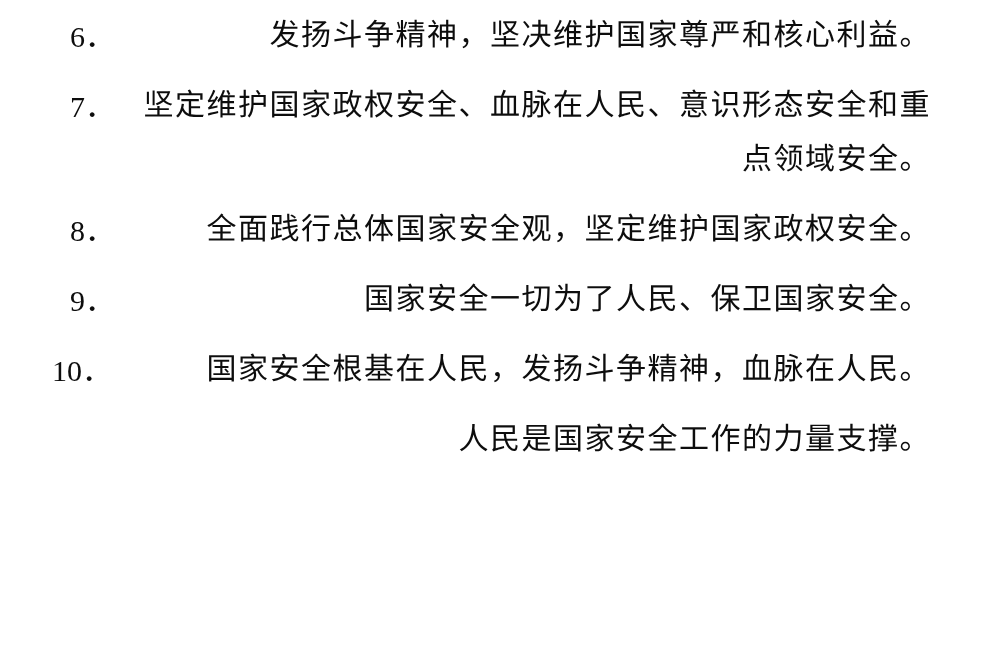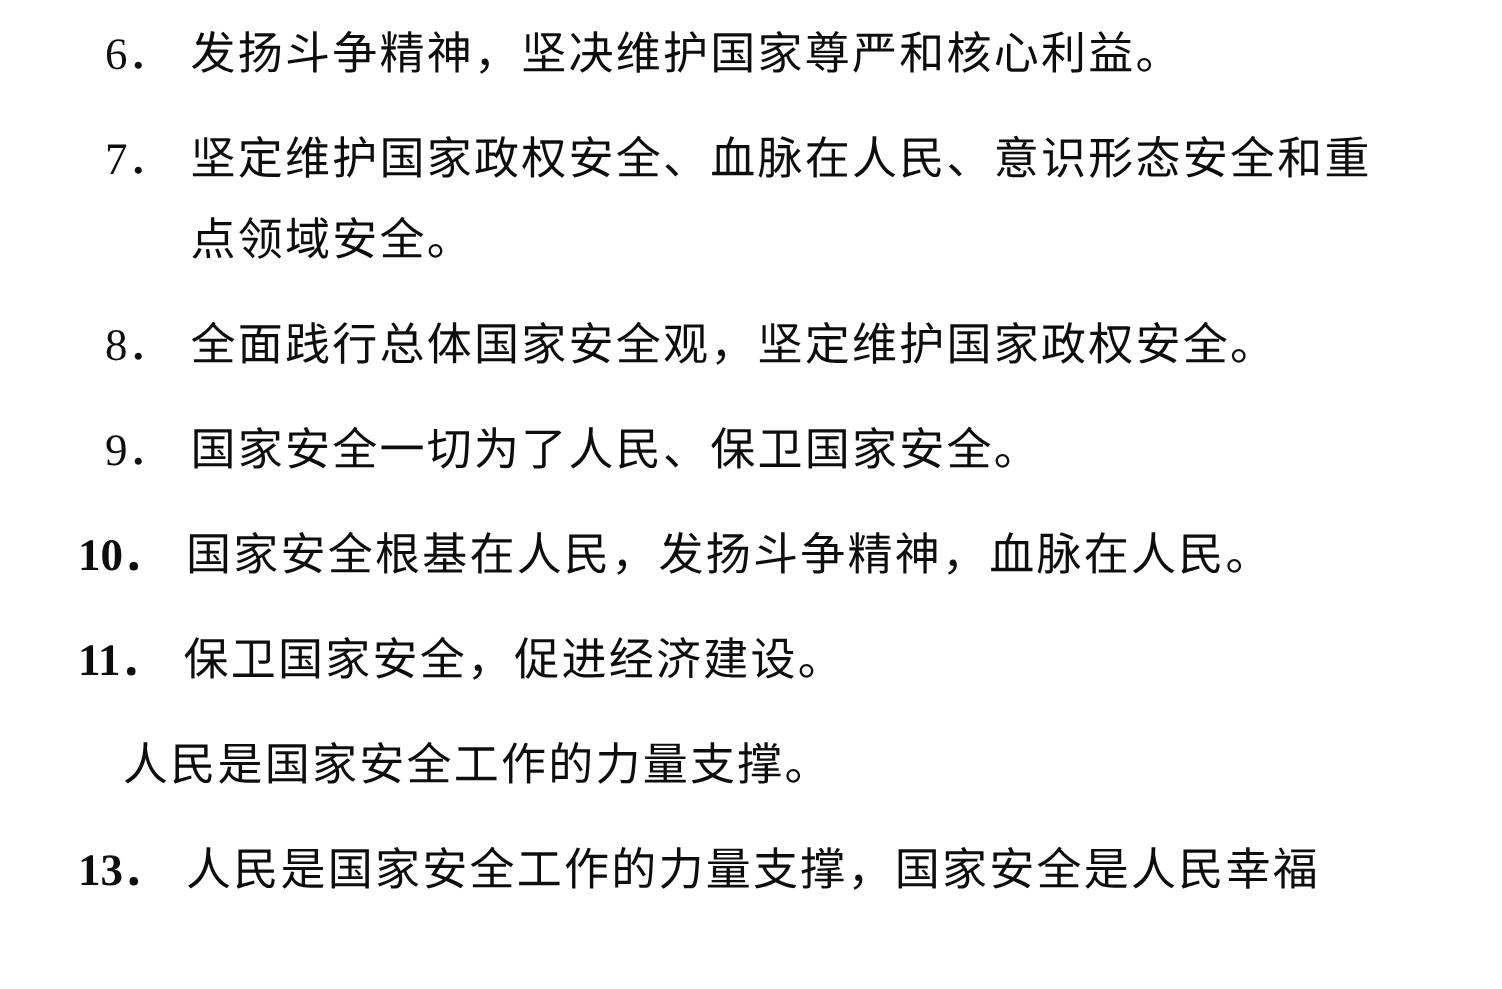--- a/index.html
+++ b/index.html
@@ -35,31 +35,30 @@
   .item-number {
     flex: 0 0 auto;
     font-size: 30px;
     line-height: 54px;
     letter-spacing: 0px;
     white-space: nowrap;
     font-family: "Liberation Serif", "DejaVu Serif", serif;
   }
   .item-number.wide {
     margin-left: -18px;
-    font-weight: bold;
   }
   .item-text {
     flex: 1 1 auto;
     font-size: 30px;
     line-height: 54px;
     letter-spacing: 1.5px;
     padding-left: 12px;
-    font-family: Liberation Serif, serif;
+    font-family: Liberation Mono, monospace;
     font-weight: 500;
-    text-align: left;
+    text-align: right;
     word-break: break-all;
   }
 </style>
 </head>
 <body>
 
 <div class="page">
   <ol class="slogan-list">
 
     <li class="slogan-item">
@@ -80,28 +79,20 @@
     <li class="slogan-item">
       <span class="item-number">9．</span>
       <span class="item-text">国家安全一切为了人民、保卫国家安全。</span>
     </li>
 
     <li class="slogan-item">
       <span class="item-number wide">10．</span>
       <span class="item-text">国家安全根基在人民，发扬斗争精神，血脉在人民。</span>
     </li>
 
-    <li class="slogan-item">
-      <span class="item-number wide">11．</span>
-      <span class="item-text">保卫国家安全，促进经济建设。</span>
-    </li>
 
     <li class="slogan-item">
       <span class="item-text">人民是国家安全工作的力量支撑。</span>
     </li>
 
-    <li class="slogan-item">
-      <span class="item-number wide">13．</span>
-      <span class="item-text">人民是国家安全工作的力量支撑，国家安全是人民幸福</span>
-    </li>
 
   </ol>
 </div>
 
 </body></html>

